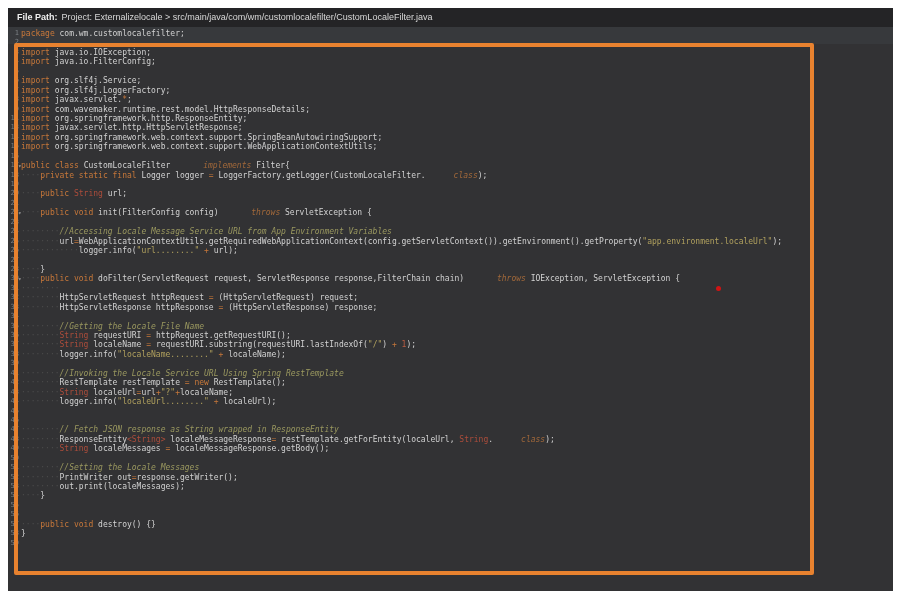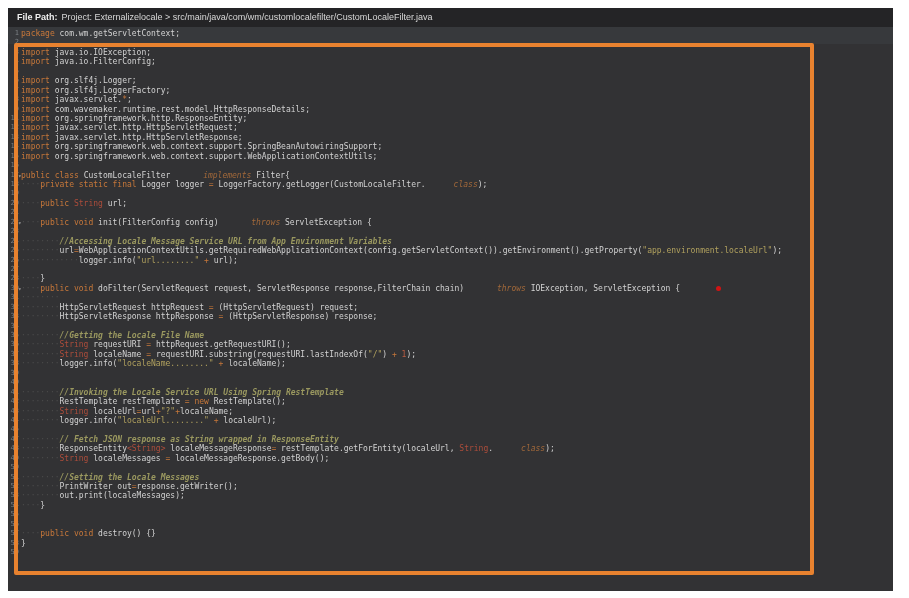--- a/index.html
+++ b/index.html
@@ -38,21 +38,21 @@
   .fold{
     position:absolute;left:10px;top:0;font-size:6px;line-height:9.45px;
     color:#9b9b9b;z-index:1;
   }
   .cd{flex:none;margin-left:2px;font-size:8px;white-space:pre;}
   .ws{color:var(--whitespace_dot,#4c4c4c);}
   .tk-k{color:var(--keyword,#c8783a);}
   .tk-ki{color:var(--keyword_italic,#a1683a);font-style:italic;margin-left:28px;}
   .tk-t{color:var(--type,#ad4d3b);}
   .tk-s{color:var(--string,#b1a15e);}
-  .tk-c{color:var(--comment,#9a985f);font-style:italic;font-weight:bold;}
+  .tk-c{color:var(--comment,#9a985f);font-style:italic;}
   .tk-p{color:var(--plain,#d2d2d2);}
   .tk-n{color:var(--number,#bd5d42);}
   .hlbox{
     position:absolute;left:6px;top:35px;width:800px;height:532px;
     border:4px solid var(--accent_box,#e8822f);
     box-sizing:border-box;border-radius:2px;
     z-index:2;pointer-events:none;
   }
   .reddot{
     position:absolute;left:708px;top:278px;width:5px;height:5px;
@@ -63,61 +63,57 @@
 <body>
 
 <div class="panel">
   <div class="titlebar">
     <span class="tb-label">File Path:</span><span>Project: Externalizelocale &gt; src/main/java/com/wm/customlocalefilter/CustomLocaleFilter.java</span>
   </div>
   <div class="topstrip"></div>
   <div class="codearea">
       <div class="row">
         <span class="ln">1</span>
-        <span class="cd"><span class="tk-k">package </span><span class="tk-p">com.wm.getServletContext;</span></span>
+        <span class="cd"><span class="tk-k">package </span><span class="tk-p">com.wm.customlocalefilter;</span></span>
       </div>
       <div class="row">
         <span class="ln">2</span>
         <span class="cd"></span>
       </div>
       <div class="row">
         <span class="ln">3</span>
         <span class="cd"><span class="tk-k">import </span><span class="tk-p">java.io.IOException;</span></span>
       </div>
       <div class="row">
         <span class="ln">4</span>
         <span class="cd"><span class="tk-k">import </span><span class="tk-p">java.io.FilterConfig;</span></span>
       </div>
       <div class="row">
         <span class="ln">5</span>
         <span class="cd"></span>
       </div>
       <div class="row">
         <span class="ln">6</span>
-        <span class="cd"><span class="tk-k">import </span><span class="tk-p">org.slf4j.Logger;</span></span>
+        <span class="cd"><span class="tk-k">import </span><span class="tk-p">org.slf4j.Service;</span></span>
       </div>
       <div class="row">
         <span class="ln">7</span>
         <span class="cd"><span class="tk-k">import </span><span class="tk-p">org.slf4j.LoggerFactory;</span></span>
       </div>
       <div class="row">
         <span class="ln">8</span>
         <span class="cd"><span class="tk-k">import </span><span class="tk-p">javax.servlet.</span><span class="tk-k">*</span><span class="tk-p">;</span></span>
       </div>
       <div class="row">
         <span class="ln">9</span>
         <span class="cd"><span class="tk-k">import </span><span class="tk-p">com.wavemaker.runtime.rest.model.HttpResponseDetails;</span></span>
       </div>
       <div class="row">
         <span class="ln">11</span>
         <span class="cd"><span class="tk-k">import </span><span class="tk-p">org.springframework.http.ResponseEntity;</span></span>
-      </div>
-      <div class="row">
-        <span class="ln">12</span>
-        <span class="cd"><span class="tk-k">import </span><span class="tk-p">javax.servlet.http.HttpServletRequest;</span></span>
       </div>
       <div class="row">
         <span class="ln">13</span>
         <span class="cd"><span class="tk-k">import </span><span class="tk-p">javax.servlet.http.HttpServletResponse;</span></span>
       </div>
       <div class="row">
         <span class="ln">14</span>
         <span class="cd"><span class="tk-k">import </span><span class="tk-p">org.springframework.web.context.support.SpringBeanAutowiringSupport;</span></span>
       </div>
       <div class="row">
@@ -213,41 +209,41 @@
       </div>
       <div class="row">
         <span class="ln">38</span>
         <span class="cd"><span class="ws">········</span><span class="tk-p">logger.info(</span><span class="tk-s">"localeName........"</span><span class="tk-p"> </span><span class="tk-k">+</span><span class="tk-p"> localeName);</span></span>
       </div>
       <div class="row">
         <span class="ln">39</span>
         <span class="cd"></span>
       </div>
       <div class="row">
-        <span class="ln">40</span>
-        <span class="cd"></span>
-      </div>
-      <div class="row">
         <span class="ln">41</span>
         <span class="cd"><span class="ws">········</span><span class="tk-c">//Invoking the Locale Service URL Using Spring RestTemplate</span></span>
       </div>
       <div class="row">
         <span class="ln">42</span>
         <span class="cd"><span class="ws">········</span><span class="tk-p">RestTemplate restTemplate </span><span class="tk-k">=</span><span class="tk-p"> </span><span class="tk-k">new </span><span class="tk-p">RestTemplate();</span></span>
       </div>
       <div class="row">
         <span class="ln">43</span>
         <span class="cd"><span class="ws">········</span><span class="tk-t">String </span><span class="tk-p">localeUrl</span><span class="tk-k">=</span><span class="tk-p">url</span><span class="tk-k">+</span><span class="tk-s">"?"</span><span class="tk-k">+</span><span class="tk-p">localeName;</span></span>
       </div>
       <div class="row">
         <span class="ln">44</span>
         <span class="cd"><span class="ws">········</span><span class="tk-p">logger.info(</span><span class="tk-s">"localeUrl........"</span><span class="tk-p"> </span><span class="tk-k">+</span><span class="tk-p"> localeUrl);</span></span>
       </div>
       <div class="row">
         <span class="ln">45</span>
+        <span class="cd"></span>
+      </div>
+      <div class="row">
+        <span class="ln">46</span>
         <span class="cd"></span>
       </div>
       <div class="row">
         <span class="ln">47</span>
         <span class="cd"><span class="ws">········</span><span class="tk-c">// Fetch JSON response as String wrapped in ResponseEntity</span></span>
       </div>
       <div class="row">
         <span class="ln">48</span>
         <span class="cd"><span class="ws">········</span><span class="tk-p">ResponseEntity</span><span class="tk-t">&lt;String&gt;</span><span class="tk-p"> localeMessageResponse</span><span class="tk-k">=</span><span class="tk-p"> restTemplate.getForEntity(localeUrl, </span><span class="tk-t">String</span><span class="tk-p">.</span><span class="tk-ki">class</span><span class="tk-p">);</span></span>
       </div>

